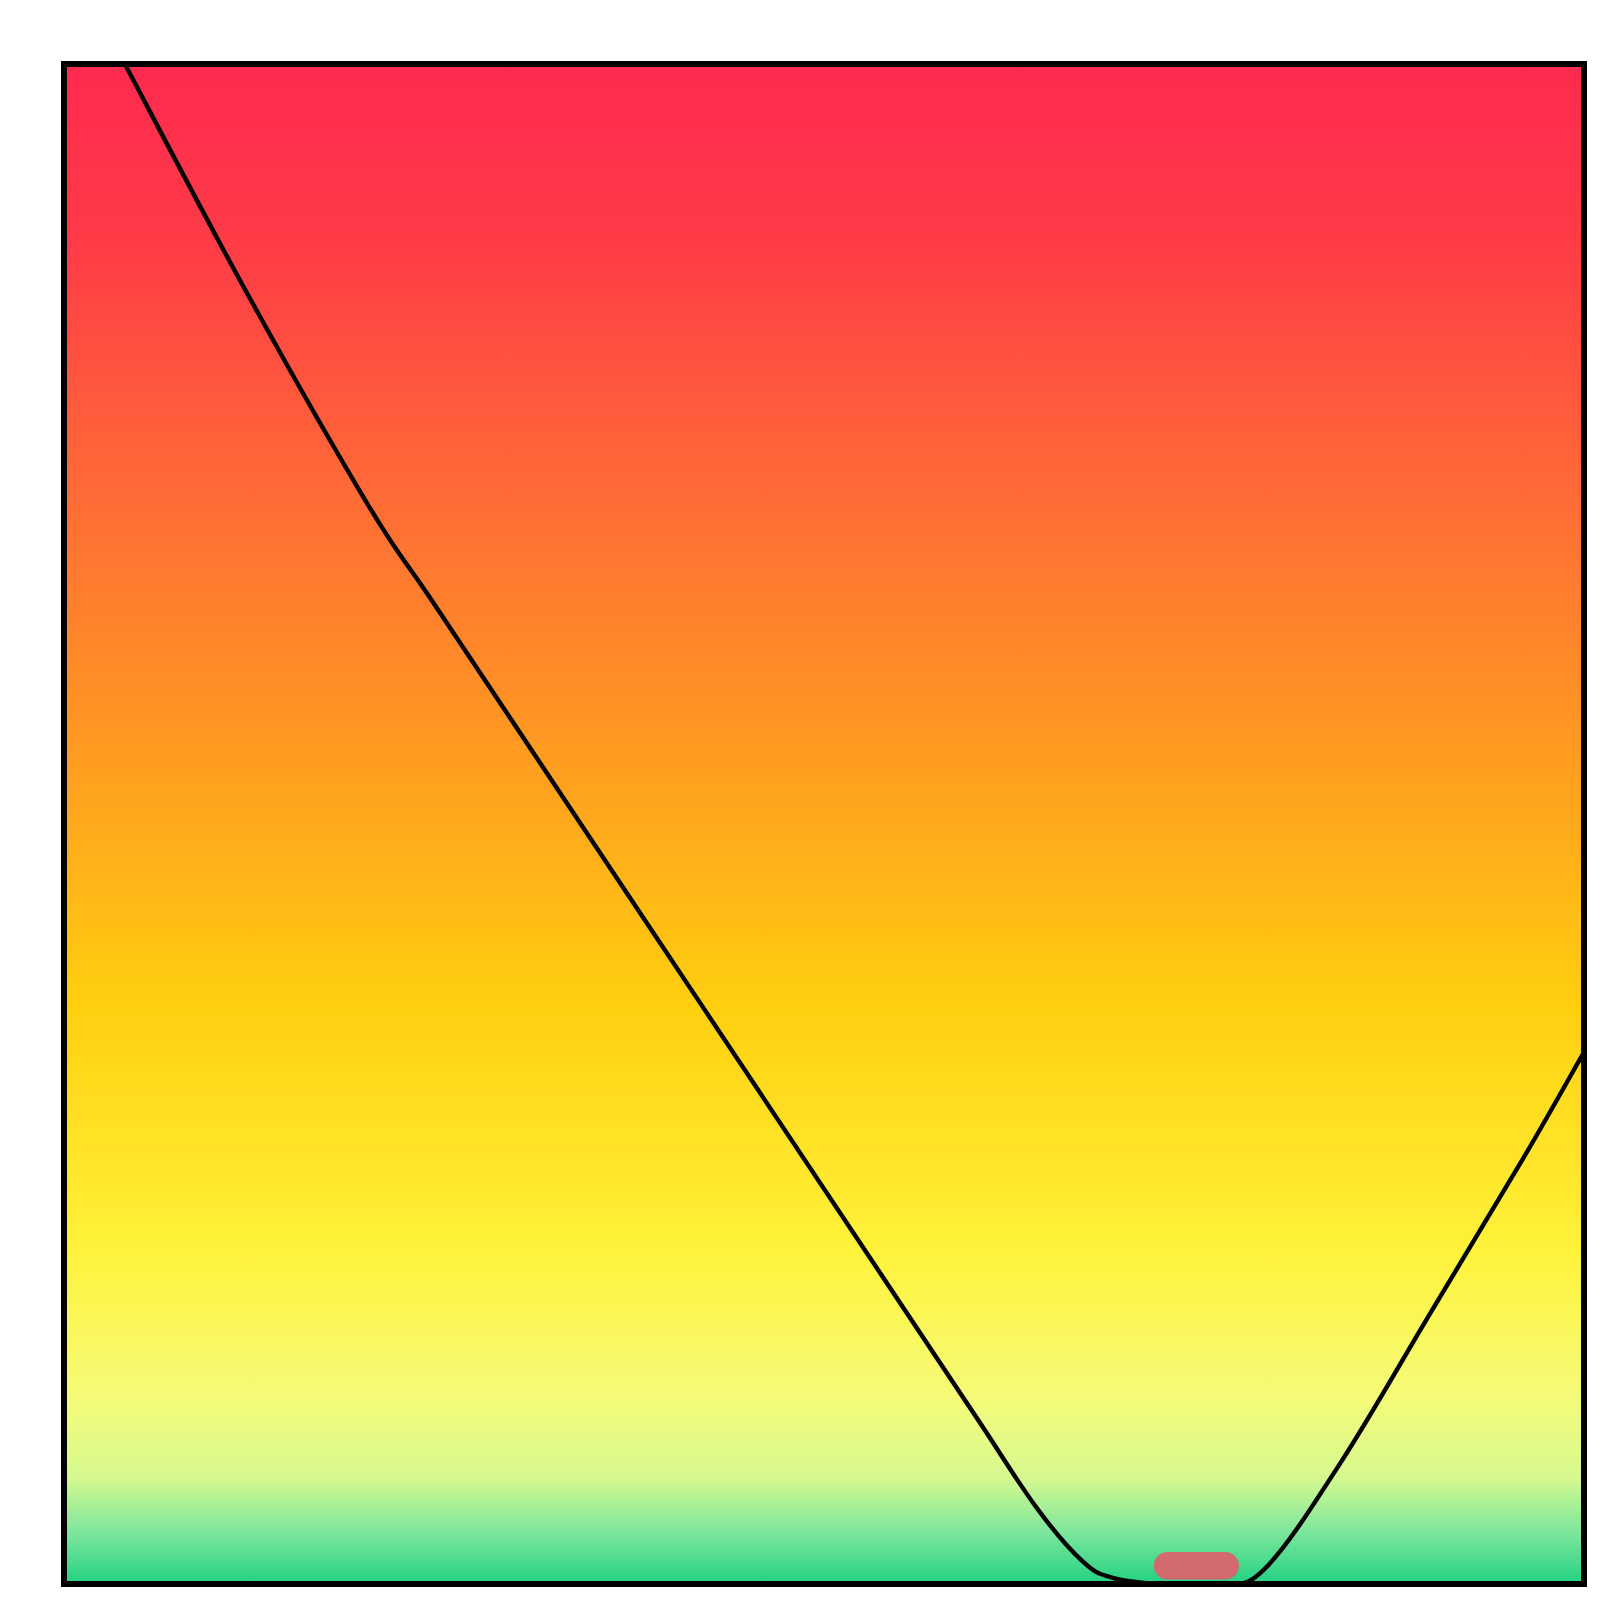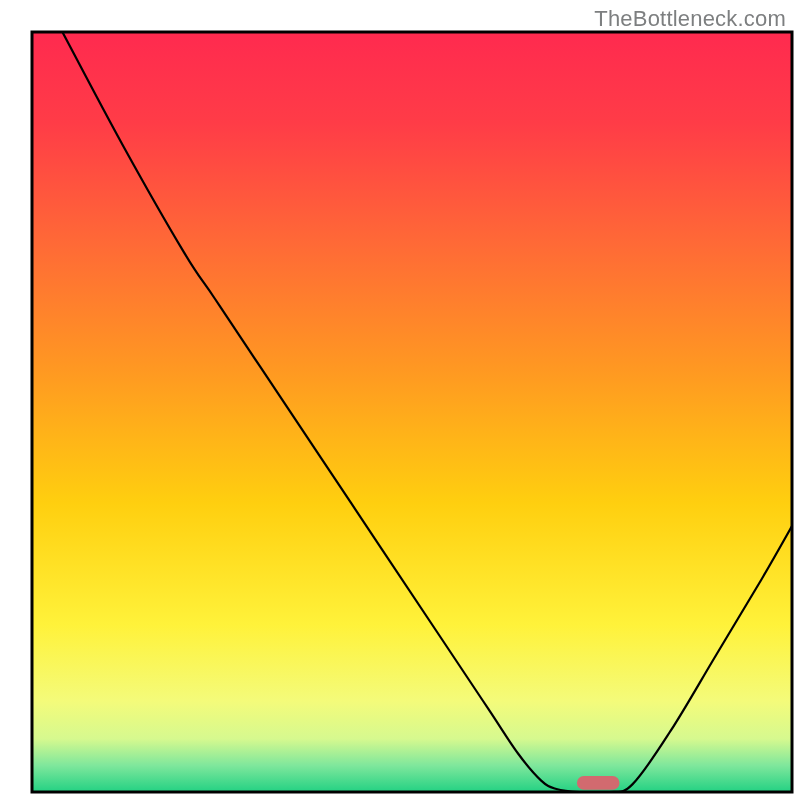--- a/index.html
+++ b/index.html
@@ -25,21 +25,20 @@
     font-weight: 500;
     letter-spacing: 0.2px;
     z-index: 10;
   }
   svg { display: block; }
 </style>
 </head>
 <body>
 
 <div class="chart-wrap">
-  <div class="watermark">TheBottleneck.com</div>
 
   <svg id="chart-svg" width="800" height="800" viewBox="0 0 800 800" xmlns="http://www.w3.org/2000/svg">
     <defs>
       <linearGradient id="bg-grad" x1="0" y1="0" x2="0" y2="1">
           <stop offset="0.0%" stop-color="#ff2a4f"></stop>
           <stop offset="12.0%" stop-color="#ff3c47"></stop>
           <stop offset="28.0%" stop-color="#ff6a36"></stop>
           <stop offset="45.0%" stop-color="#ff9a21"></stop>
           <stop offset="62.0%" stop-color="#ffcf0f"></stop>
           <stop offset="78.0%" stop-color="#fff23a"></stop>

